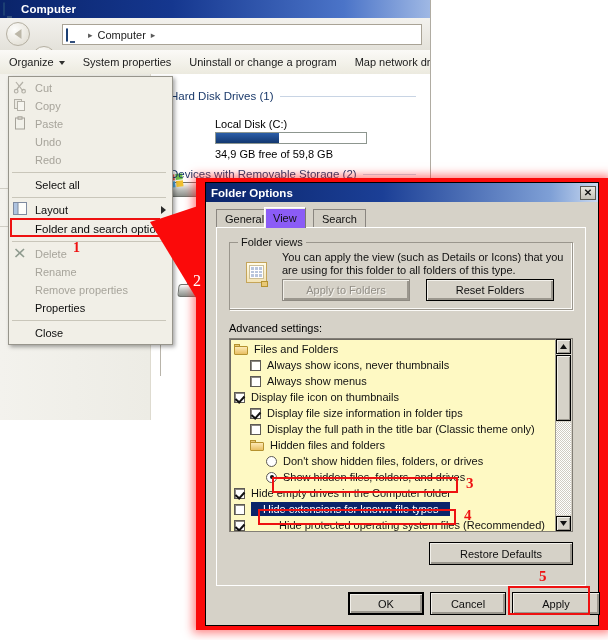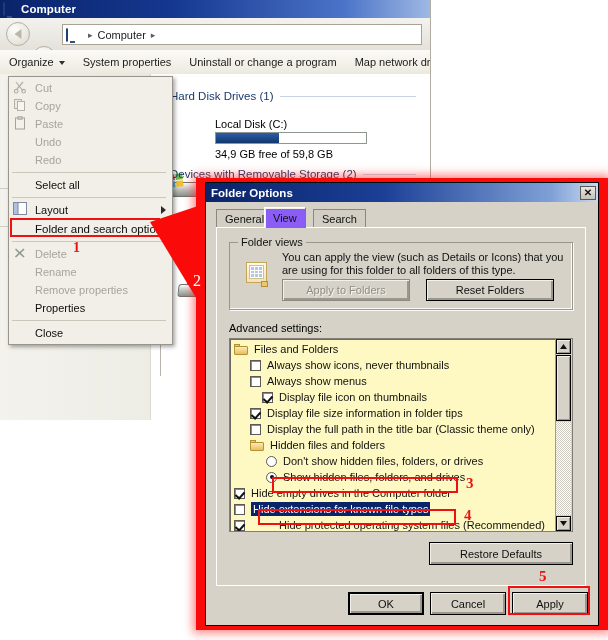--- a/index.html
+++ b/index.html
@@ -422,21 +422,21 @@
             <span style="margin-left: 6px;">Files and Folders</span>
           </div>
           <div class="row" style="padding-left: 20px;">
             <span class="cbx"></span>
             <span style="margin-left: 6px;">Always show icons, never thumbnails</span>
           </div>
           <div class="row" style="padding-left: 20px;">
             <span class="cbx"></span>
             <span style="margin-left: 6px;">Always show menus</span>
           </div>
-          <div class="row" style="padding-left: 32px;">
+          <div class="row" style="padding-left: 4px;">
             <span class="cbx on"></span>
             <span style="margin-left: 6px;">Display file icon on thumbnails</span>
           </div>
           <div class="row" style="padding-left: 20px;">
             <span class="cbx on"></span>
             <span style="margin-left: 6px;">Display file size information in folder tips</span>
           </div>
           <div class="row" style="padding-left: 20px;">
             <span class="cbx"></span>
             <span style="margin-left: 6px;">Display the full path in the title bar (Classic theme only)</span>
@@ -455,21 +455,21 @@
           <div class="row" style="padding-left: 36px;">
             <span class="rdo on"></span>
             <span style="margin-left: 6px;">Show hidden files, folders, and drives</span>
           </div>
           <div class="row" style="padding-left: 4px;">
             <span class="cbx on"></span>
             <span style="margin-left: 6px;">Hide empty drives in the Computer folder</span>
           </div>
           <div class="row" style="padding-left: 4px;">
             <span class="cbx"></span>
-            <span class="sel" style="margin-left: 6px; padding: 1px 2px;">Hide extensions for known file types</span>
+            <span class="sel" style="margin-left: 6px; padding: 1px 12px;">Hide extensions for known file types</span>
           </div>
           <div class="row" style="padding-left: 4px; gap: 28px;">
             <span class="cbx on"></span>
             <span style="margin-left: 6px;">Hide protected operating system files (Recommended)</span>
           </div>
         </div>
 
       <div class="sbar">
         <div class="sbtn" style="top:0;">
           <svg width="7" height="5" viewBox="0 0 7 5">
@@ -484,21 +484,21 @@
             </svg>
         </div>
       </div>
     </div>
 
     <div class="abs btn" style="left:212px;top:314px;width:144px;height:23px;">Restore Defaults</div>
   </div>
 
   <div class="abs btn def" style="left:142px;top:409px;width:76px;height:23px;">OK</div>
   <div class="abs btn" style="left:224px;top:409px;width:76px;height:23px;">Cancel</div>
-  <div class="abs btn" style="left:306px;top:409px;width:76px;height:23px;">Apply</div>
+  <div class="abs btn" style="left:306px;top:409px;width:88px;height:23px;">Apply</div>
 </div>
 
 <div class="abs redbox" style="left:272px;top:477px;width:186px;height:16px;"></div>
 <div class="abs rednum" style="left:466px;top:475px;font-size:15px;">3</div>
 
 <div class="abs redbox" style="left:258px;top:509px;width:198px;height:16px;"></div>
 <div class="abs rednum" style="left:464px;top:507px;font-size:15px;">4</div>
 
 <div class="abs redbox" style="left:508px;top:586px;width:82px;height:29px;"></div>
 <div class="abs rednum" style="left:539px;top:568px;font-size:15px;">5</div>

